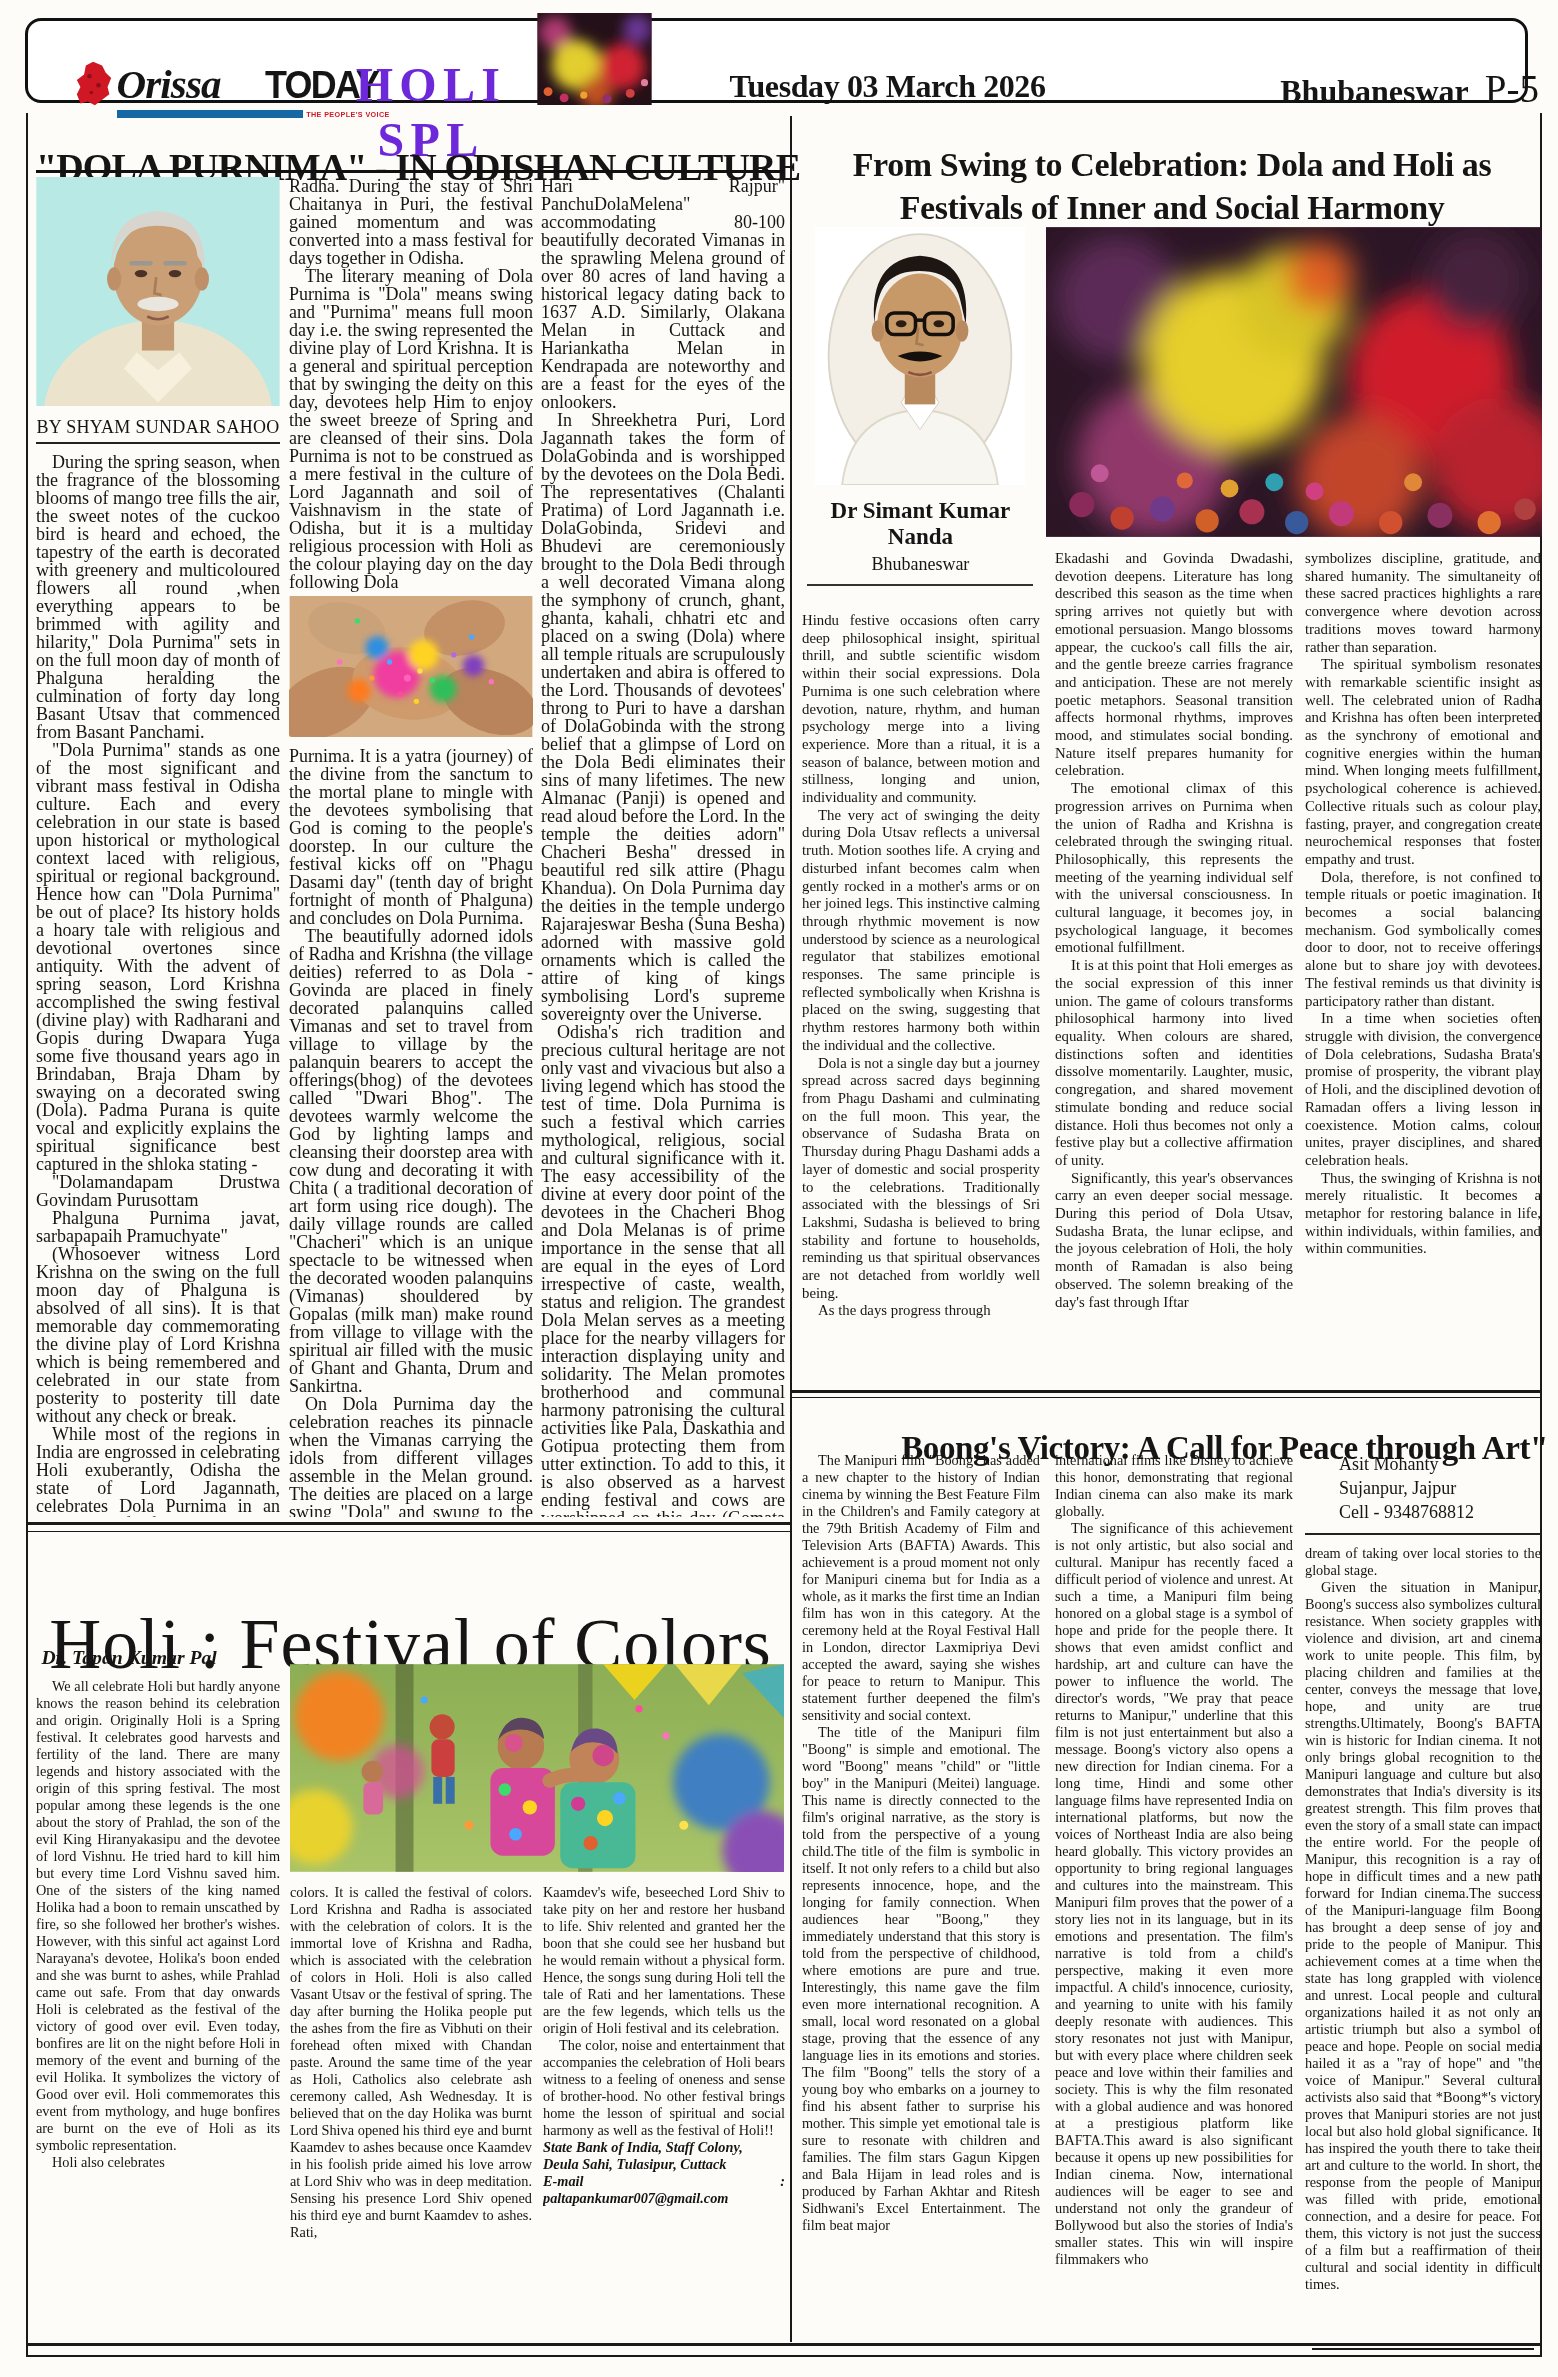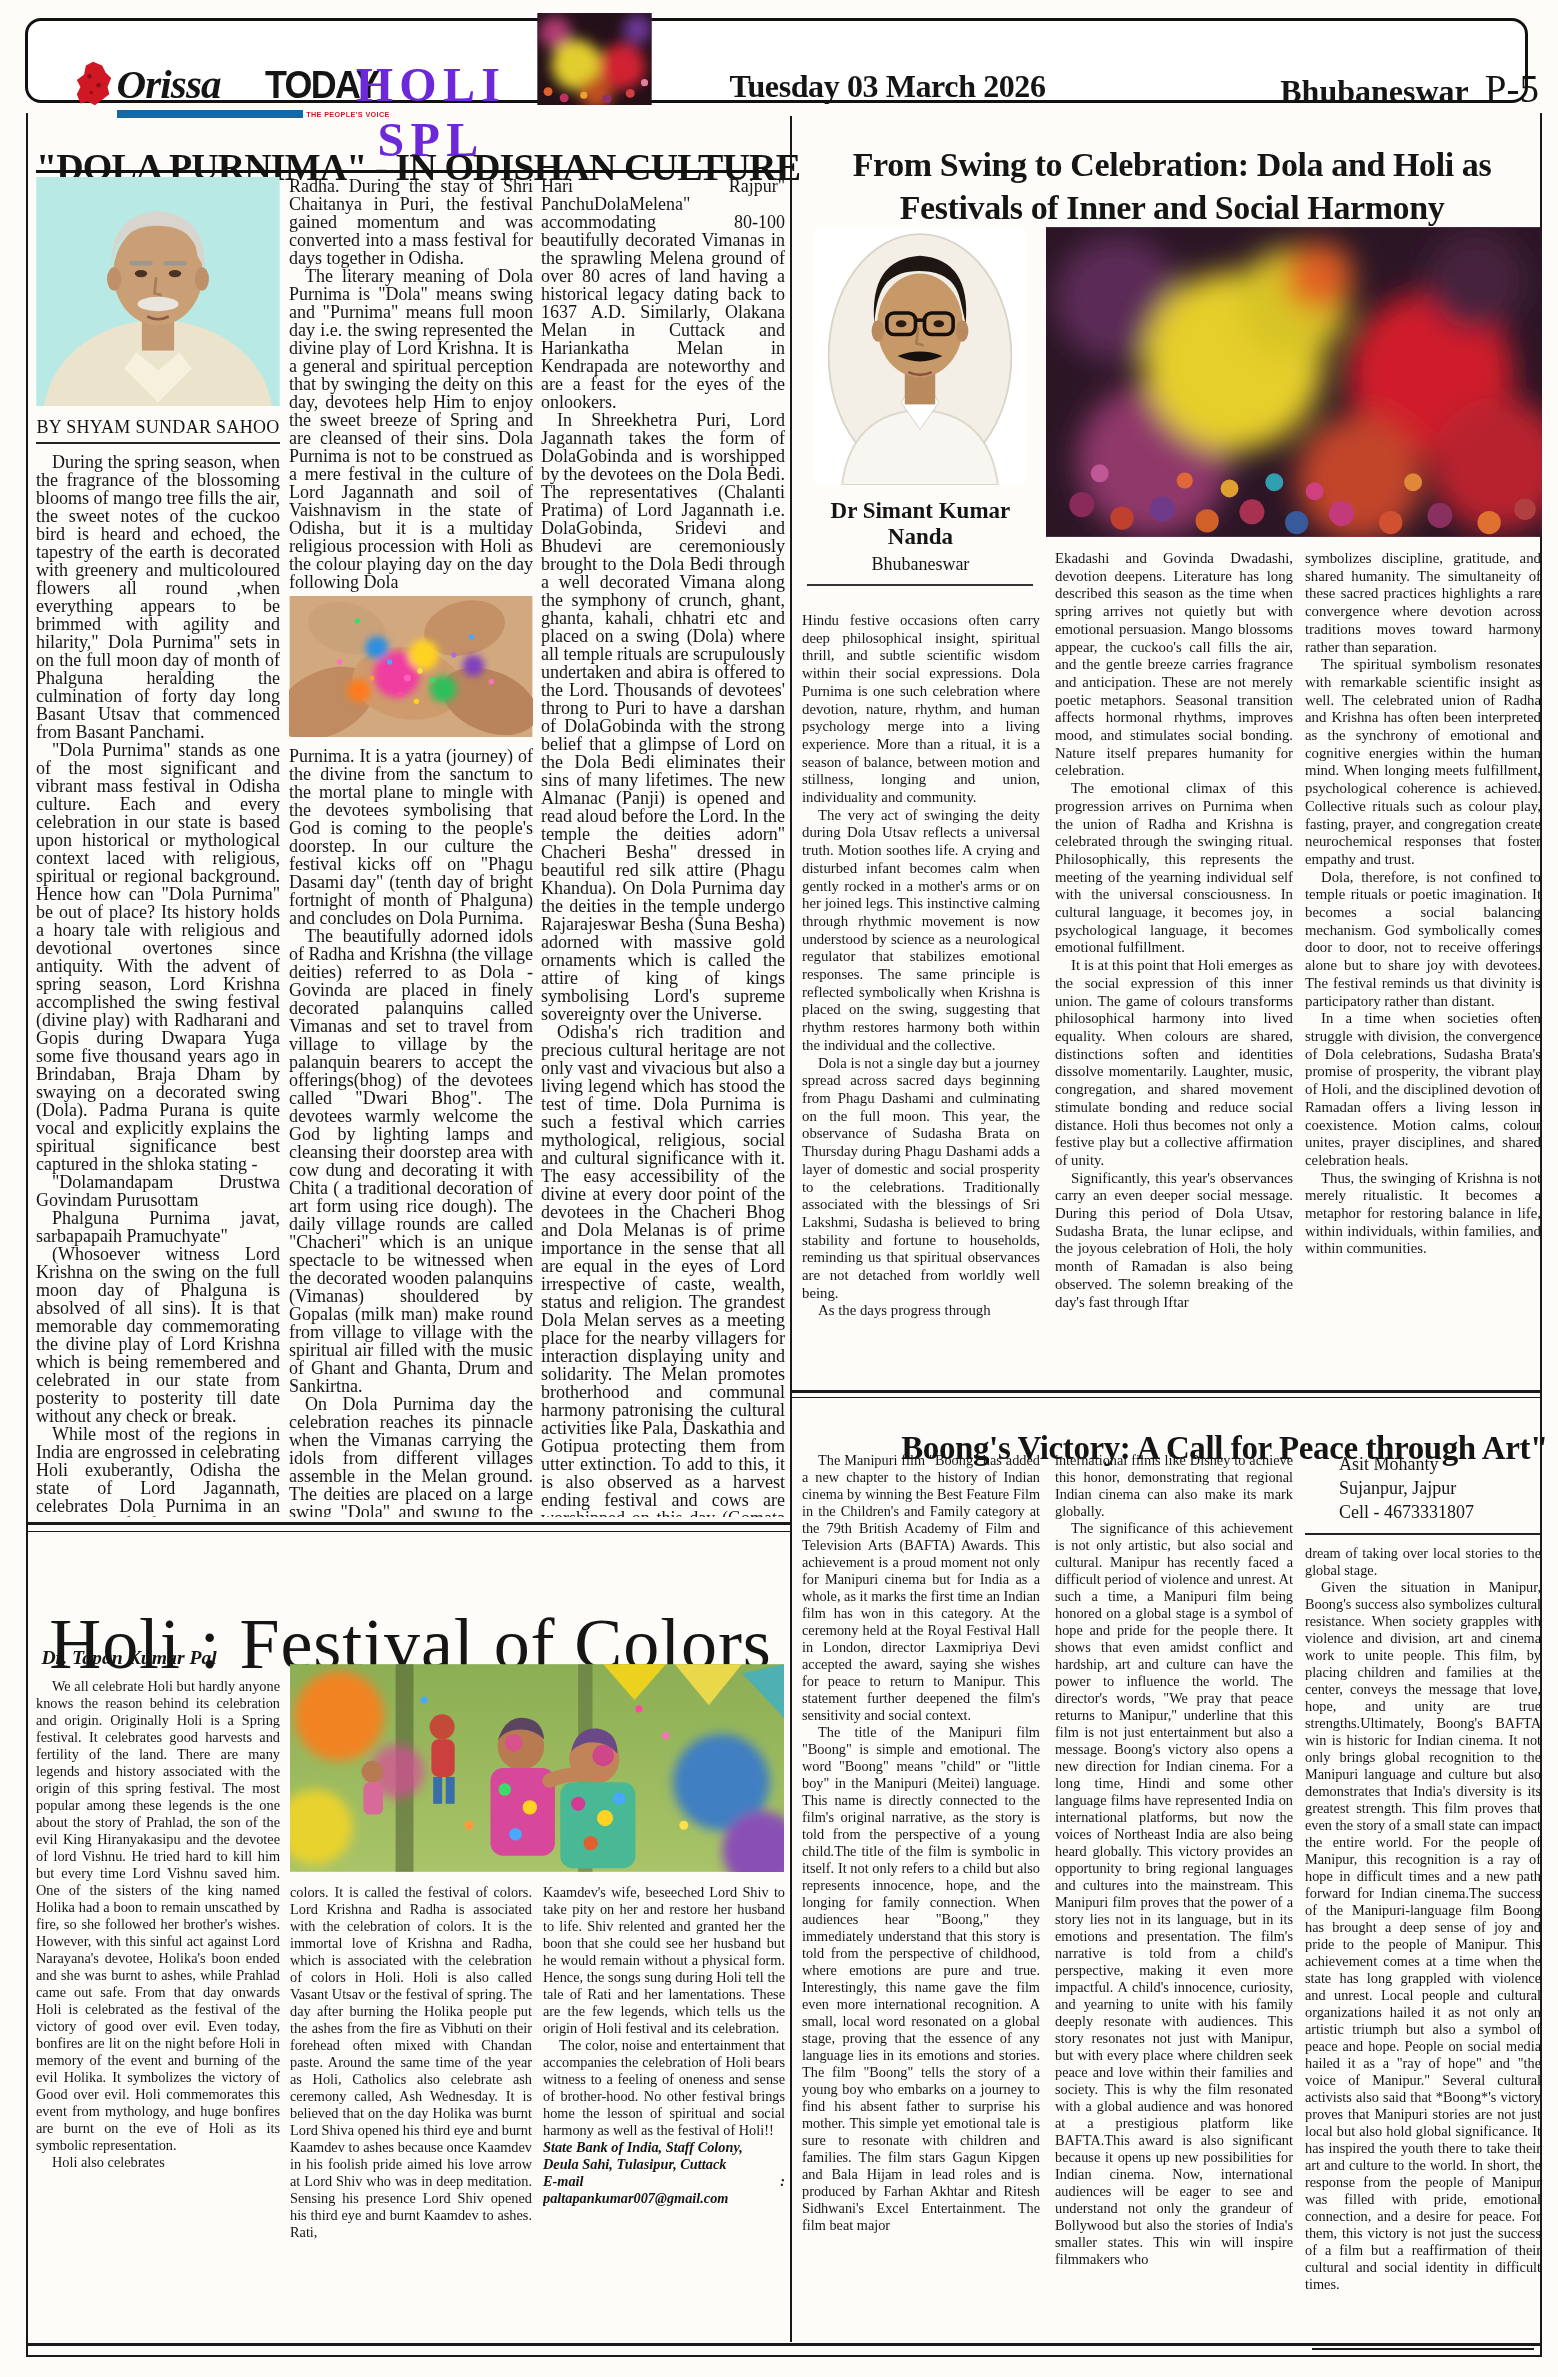--- a/index.html
+++ b/index.html
@@ -420,21 +420,21 @@
     <div class="col" style="left:253px;top:50px;width:238px;height:887px;">
       <div class="cont-first">
           <p>international films like Disney to achieve this honor, demonstrating that regional Indian cinema can also make its mark globally.</p>
           <p>The significance of this achievement is not only artistic, but also social and cultural. Manipur has recently faced a difficult period of violence and unrest. At such a time, a Manipuri film being honored on a global stage is a symbol of hope and pride for the people there. It shows that even amidst conflict and hardship, art and culture can have the power to influence the world. The director's words, "We pray that peace returns to Manipur," underline that this film is not just entertainment but also a message. Boong's victory also opens a new direction for Indian cinema. For a long time, Hindi and some other language films have represented India on international platforms, but now the voices of Northeast India are also being heard globally. This victory provides an opportunity to bring regional languages and cultures into the mainstream. This Manipuri film proves that the power of a story lies not in its language, but in its emotions and presentation. The film's narrative is told from a child's perspective, making it even more impactful. A child's innocence, curiosity, and yearning to unite with his family deeply resonate with audiences. This story resonates not just with Manipur, but with every place where children seek peace and love within their families and society. This is why the film resonated with a global audience and was honored at a prestigious platform like BAFTA.This award is also significant because it opens up new possibilities for Indian cinema. Now, international audiences will be eager to see and understand not only the grandeur of Bollywood but also the stories of India's smaller states. This win will inspire filmmakers who</p>
         </div>
     </div>
     <div class="col" style="left:503px;top:50px;width:236px;height:887px;">
       <div>
         <div class="byline4">Asit Mohanty</div>
         <div class="byline4">Sujanpur, Jajpur</div>
-        <div class="byline4">Cell - 4673331807</div>
+        <div class="byline4">Cell - 9348768812</div>
         <div class="byline4-rule"></div>
       </div>
       <div class="cont-first">
           <p>dream of taking over local stories to the global stage.</p>
           <p>Given the situation in Manipur, Boong's success also symbolizes cultural resistance. When society grapples with violence and division, art and cinema work to unite people. This film, by placing children and families at the center, conveys the message that love, hope, and unity are true strengths.Ultimately, Boong's BAFTA win is historic for Indian cinema. It not only brings global recognition to the Manipuri language and culture but also demonstrates that India's diversity is its greatest strength. This film proves that even the story of a small state can impact the entire world. For the people of Manipur, this recognition is a ray of hope in difficult times and a new path forward for Indian cinema.The success of the Manipuri-language film Boong has brought a deep sense of joy and pride to the people of Manipur. This achievement comes at a time when the state has long grappled with violence and unrest. Local people and cultural organizations hailed it as not only an artistic triumph but also a symbol of peace and hope. People on social media hailed it as a "ray of hope" and "the voice of Manipur." Several cultural activists also said that *Boong*'s victory proves that Manipuri stories are not just local but also hold global significance. It has inspired the youth there to take their art and culture to the world. In short, the response from the people of Manipur was filled with pride, emotional connection, and a desire for peace. For them, this victory is not just the success of a film but a reaffirmation of their cultural and social identity in difficult times.</p>
         </div>
     </div>
     <div class="hrule" style="left:510px;top:946px;width:222px;height:1.8px;"></div>
   </section>
 

